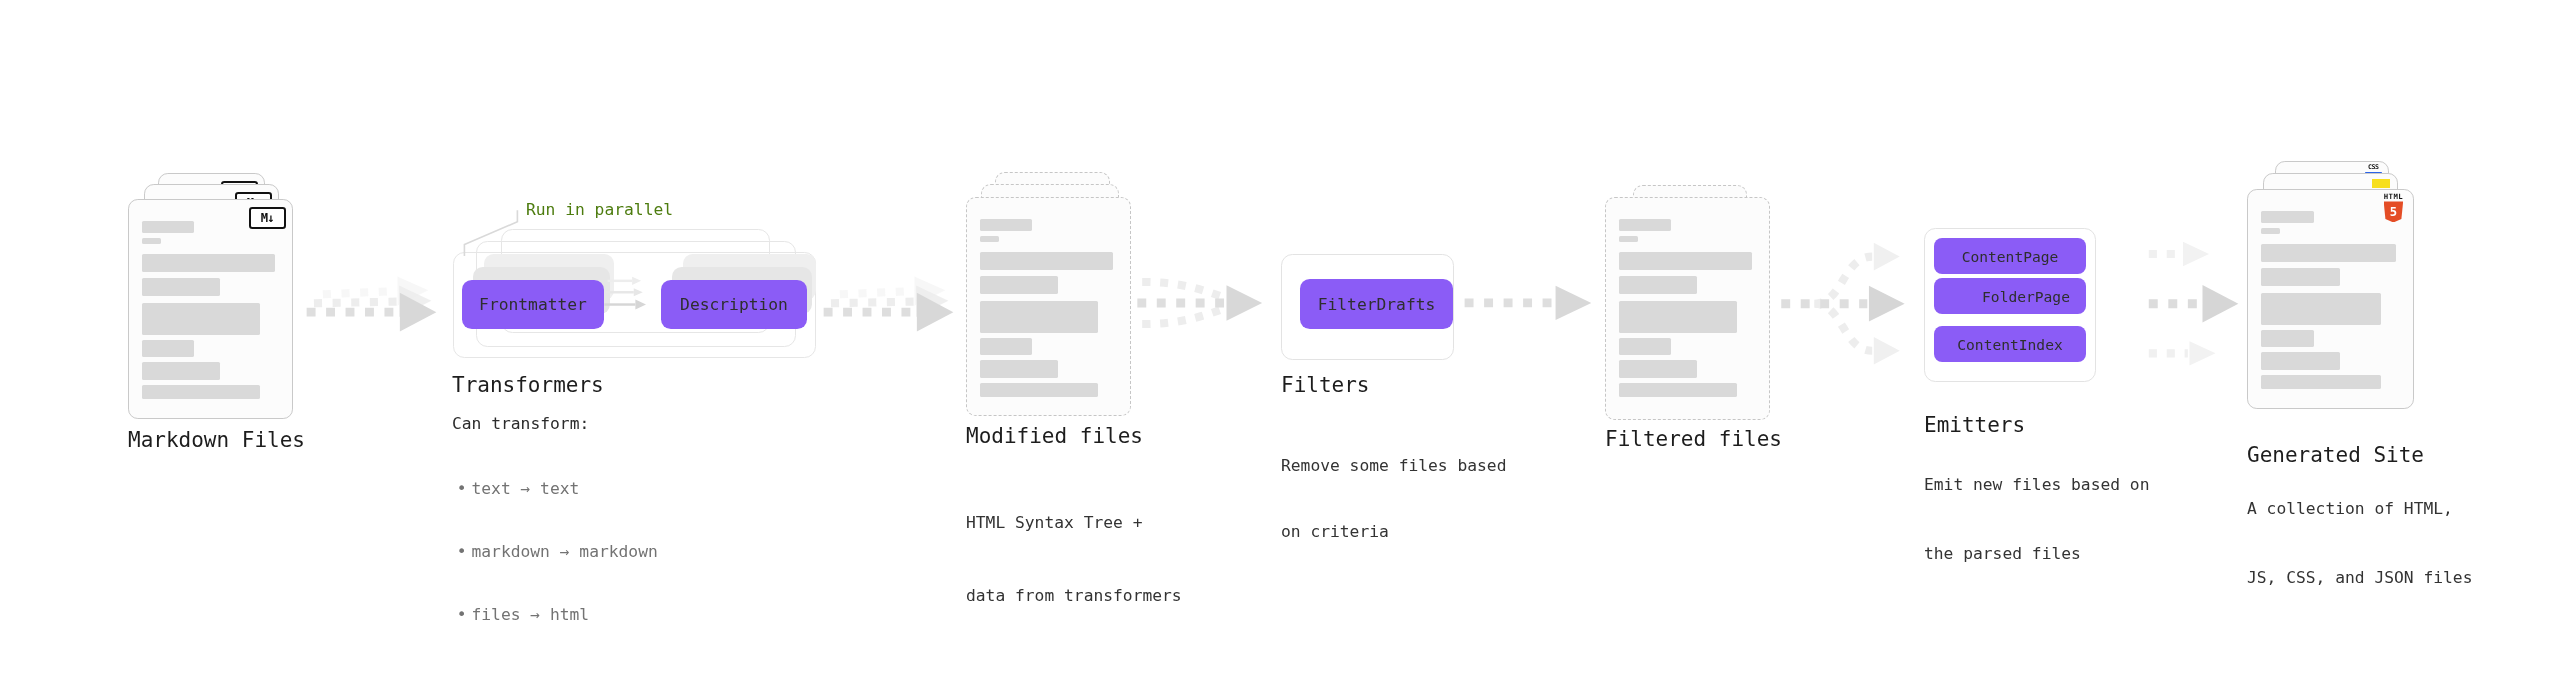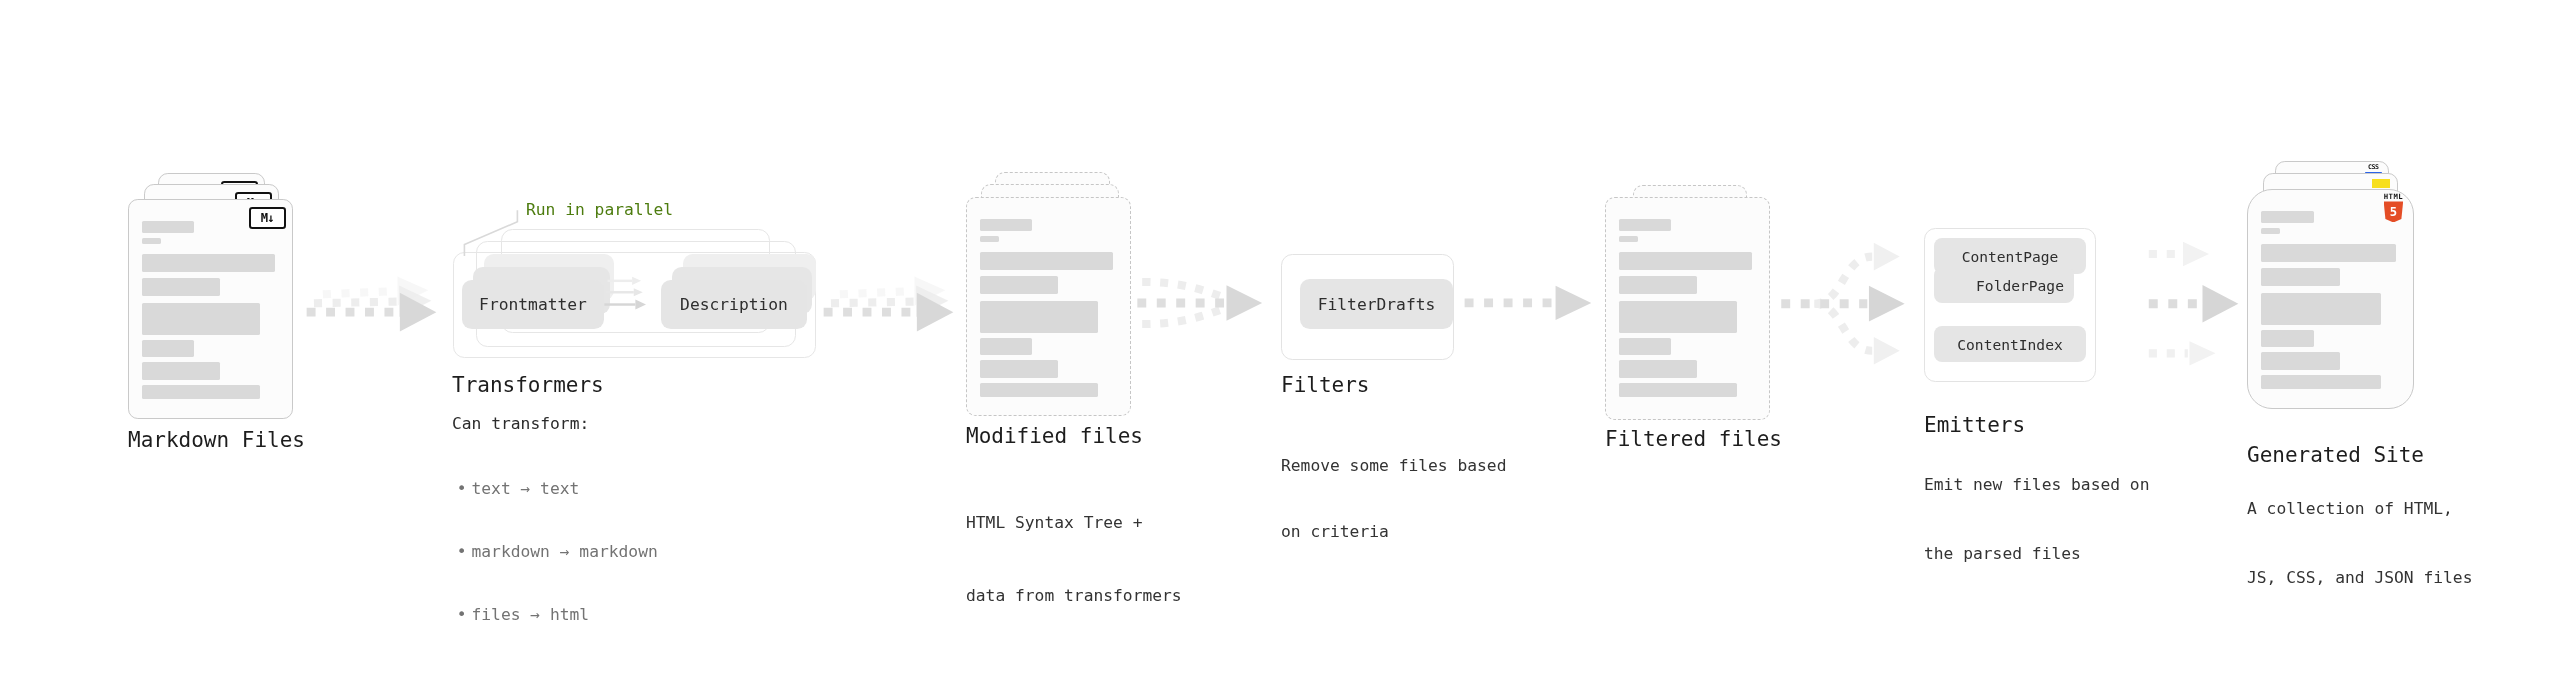--- a/index.html
+++ b/index.html
@@ -35,21 +35,21 @@
   .badge-html5{position:absolute;top:3.3px;right:8.1px;width:23px;text-align:center;}
   .badge-html5 .w{font-size:7.3px;font-weight:bold;color:#111;letter-spacing:0.4px;display:block;line-height:7.3px;}
   .badge-html5 .shield{width:19.5px;height:21px;margin:0.8px auto 0;background:#e44d26;
     clip-path:polygon(0 0,100% 0,91% 84%,50% 100%,9% 84%);
     display:flex;align-items:center;justify-content:center;}
   .badge-html5 .five{color:#fff;font-size:12.2px;font-weight:bold;line-height:12.2px;}
 
   
   .obox{position:absolute;border:1.6px solid #e6e6e6;border-radius:11.4px;box-sizing:border-box;background:transparent;}
   .obox.solidbg{background:#ffffff;border-color:#e3e3e3;}
-  .pill{position:absolute;background:#e5e5e5;border-radius:9.8px;display:flex;align-items:center;justify-content:center;
+  .pill{position:absolute;background:#8b5cf6;border-radius:9.8px;display:flex;align-items:center;justify-content:center;
     color:#2e2e2e;font-size:16.3px;box-sizing:border-box;}
   .pill.ghost1{background:#e6e6e6;}
   .pill.ghost2{background:#efefef;}
   .pill.small{font-size:14.6px;border-radius:8.1px;}
 
   
   .h{position:absolute;font-size:21px;line-height:26px;color:#1d1d1d;white-space:pre;}
   .sub{position:absolute;font-size:16.3px;color:#333;white-space:pre;}
   .lh28{line-height:23px;} .lh30{line-height:24.4px;} .lh27{line-height:22px;}
   .note-title{position:absolute;font-size:16.3px;color:#2b2b2b;white-space:pre;}
@@ -202,21 +202,21 @@
   <path d="M 45,77 C 80,77 80,19 116,19" fill="none" stroke="#ededed" stroke-width="10" stroke-dasharray="10 12"></path>
   <polygon points="118,2 150,19 118,36" fill="#f0f0f0"></polygon>
   <path d="M 45,77 C 80,77 80,135 116,135" fill="none" stroke="#ededed" stroke-width="10" stroke-dasharray="10 12"></path>
   <polygon points="118,118 150,135 118,152" fill="#f0f0f0"></polygon>
   <line x1="4" y1="77" x2="110" y2="77" stroke="#dedede" stroke-width="11" stroke-dasharray="11 13"></line>
   <polygon points="112,55 156,77 112,99" fill="#d6d6d6"></polygon>
 </svg>
 
 <div class="obox solidbg" style="left:1924px;top:228px;width:172px;height:154px;"></div>
 <div class="pill small" style="left:1934px;top:238px;width:152px;height:36px;">ContentPage</div>
-<div class="pill small" style="left:1934px;top:267px;width:140px;height:36px;padding-left:32px;">FolderPage</div>
+<div class="pill small" style="left:1934px;top:278px;width:152px;height:36px;padding-left:32px;">FolderPage</div>
 <div class="pill small" style="left:1934px;top:326px;width:152px;height:36px;">ContentIndex</div>
 <div class="h" style="left:1924px;top:412px;">Emitters</div>
 <div class="sub lh28" style="left:1924px;top:427px;">
   <div>Emit new files based on</div>
   <div>the parsed files</div>
 </div>
 
 <svg style="left:2147px;top:241px;" width="98" height="127" viewBox="0 0 120 156">
   <line x1="2" y1="16" x2="42" y2="16" stroke="#f0f0f0" stroke-width="10" stroke-dasharray="10 12"></line>
   <polygon points="44,1 76,16 44,31" fill="#f2f2f2"></polygon>
@@ -228,21 +228,21 @@
 
 <div class="card" style="left:2275px;top:161px;width:114px;height:203px;">
   <div class="badge-css">
     <span class="t">CSS</span>
     <span class="u"></span>
   </div>
 </div>
 <div class="card" style="left:2263px;top:173px;width:135px;height:211px;">
   <div class="badge-js"></div>
 </div>
-<div class="card" style="left:2247px;top:189px;width:167px;height:220px;border-radius:25px;">
+<div class="card" style="left:2247px;top:189px;width:167px;height:220px;">
   <div class="badge-html5">
     <span class="w">HTML</span>
     <span class="shield">
         <span class="five">5</span>
       </span>
   </div>
   <div class="doc-body">
       <i class="bar b1"></i>
       <i class="bar b2"></i>
       <i class="bar b3"></i>

